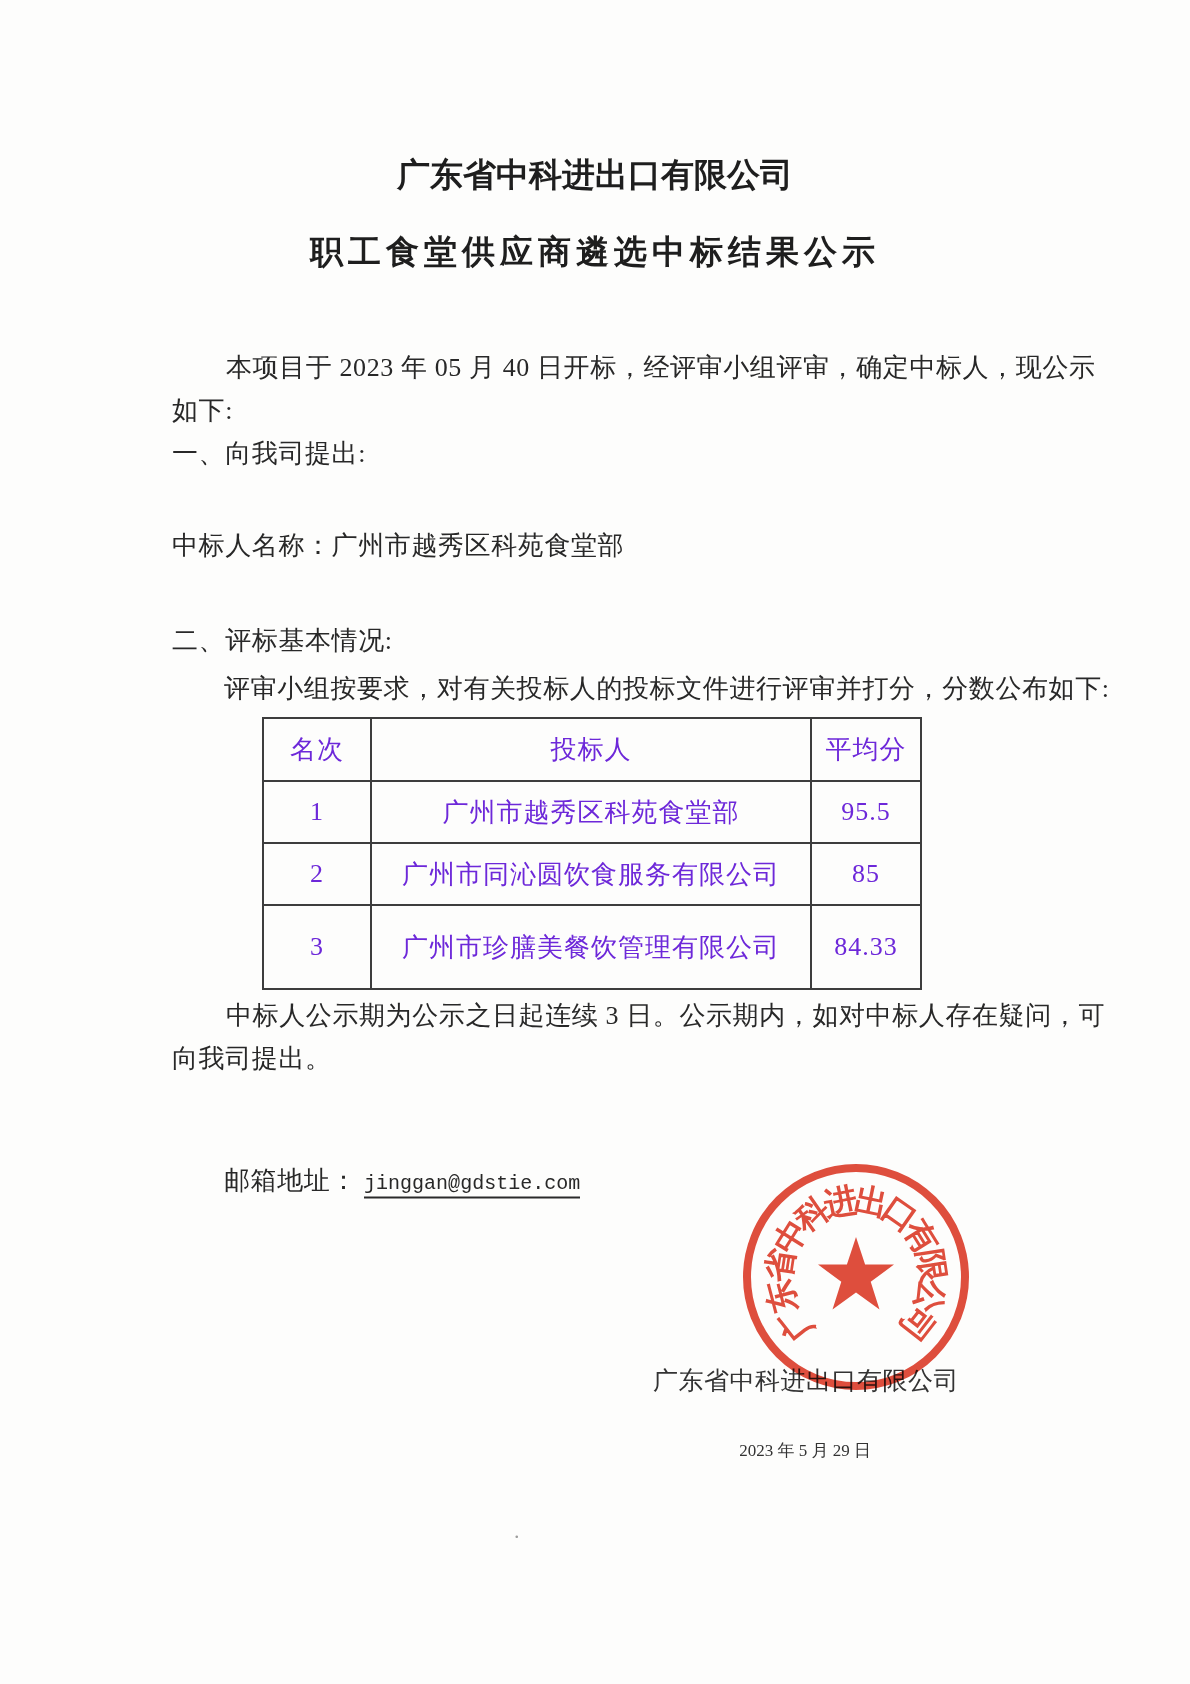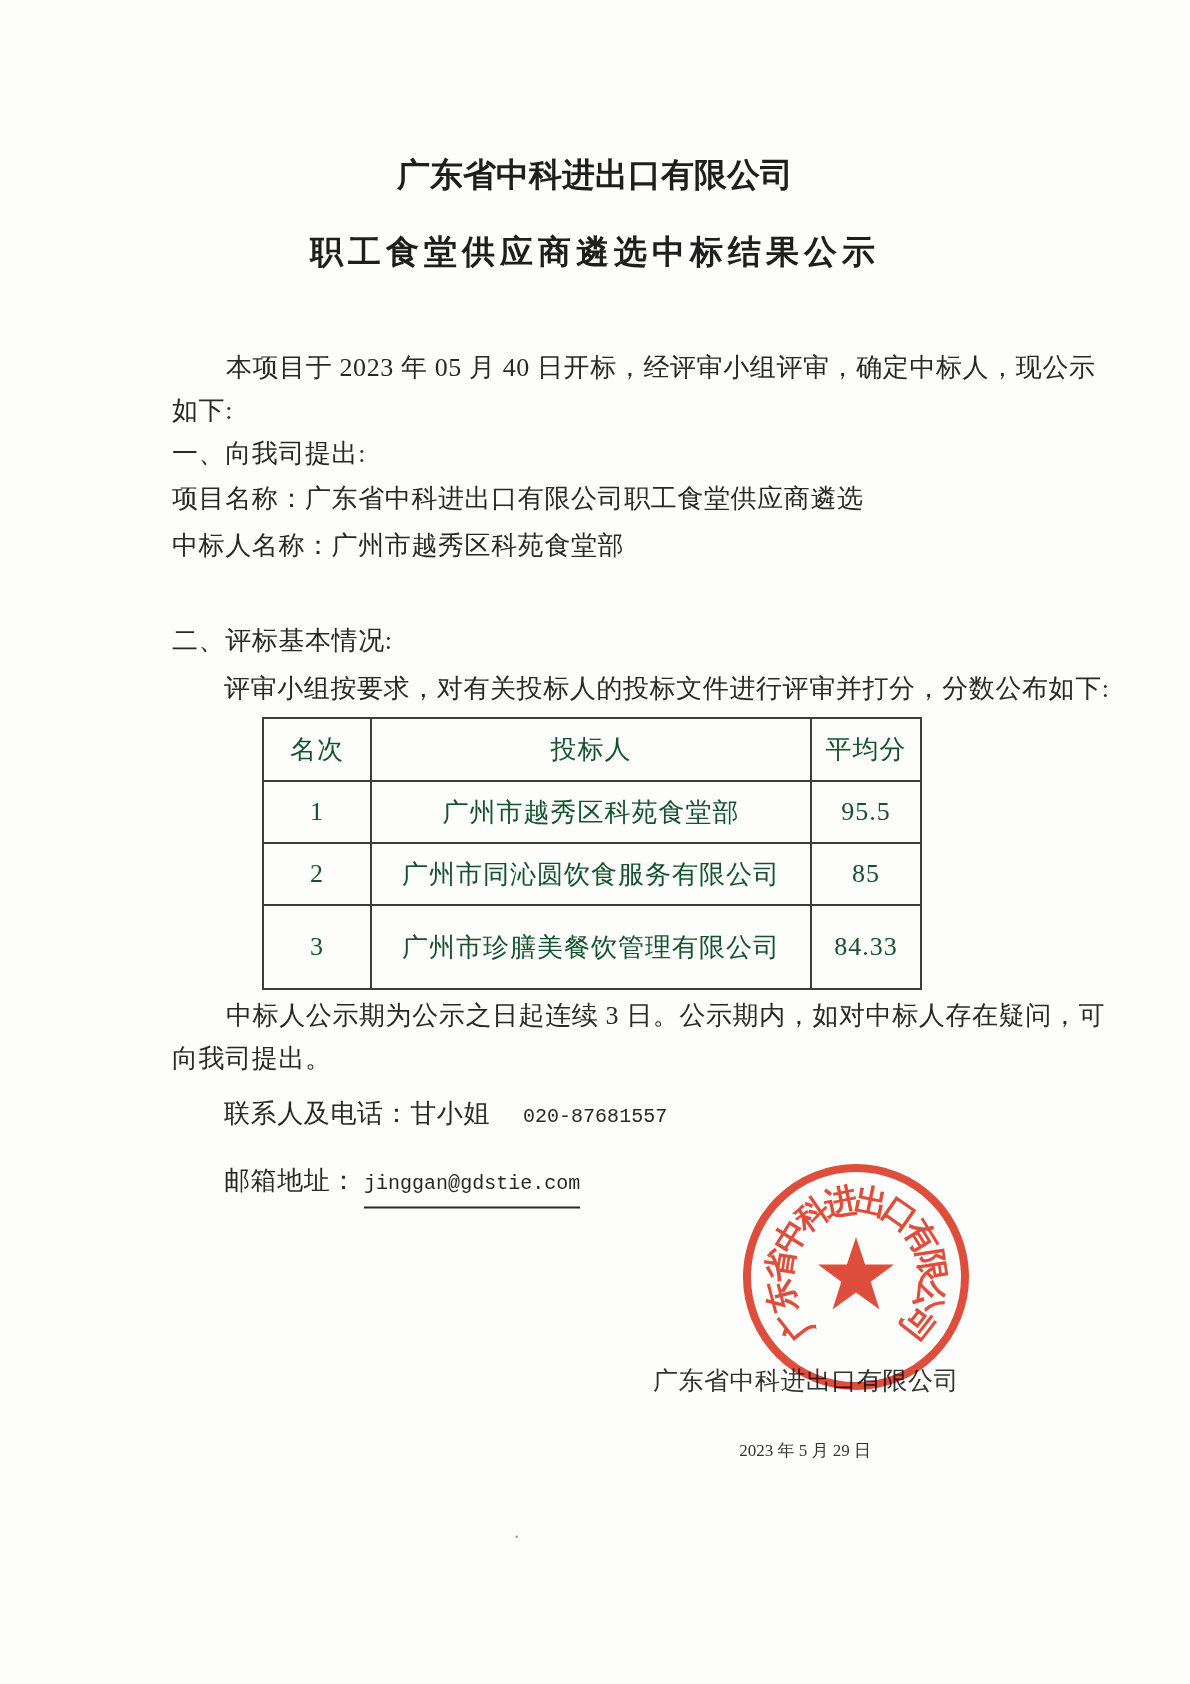--- a/index.html
+++ b/index.html
@@ -8,55 +8,54 @@
     font-family:"Liberation Serif","DejaVu Serif",serif;color:#282828;
   }
   .line{position:absolute;white-space:nowrap;transform:translateY(-50%);font-size:26px;letter-spacing:0.6px;}
   .title{
     position:absolute;left:50%;transform:translate(-50%,-50%);white-space:nowrap;
     font-family:"DejaVu Sans","Liberation Sans",sans-serif;font-weight:bold;font-size:33px;color:#1e1e1e;
   }
   .title-sub{letter-spacing:5px;font-family:Liberation Serif, serif;}
   .score-table{
     position:absolute;left:262px;top:717px;border-collapse:collapse;table-layout:fixed;
-    font-size:26px;color:#14532d;
+    font-size:26px;color:#6d28d9;
   }
   .score-table td,.score-table th{
     border:2px solid #3d3d3d;text-align:center;vertical-align:middle;
     font-weight:normal;padding:0;letter-spacing:1px;
   }
   .score-table thead tr{height:63px;}
   .score-table tbody tr:nth-child(1){height:62px;}
   .score-table tbody tr:nth-child(2){height:62px;}
   .score-table tbody tr:nth-child(3){height:84px;}
   .col-rank{width:106px;}
   .col-bidder{width:438px;}
   .col-score{width:108px;}
   .mono{font-family:"Liberation Mono","DejaVu Sans Mono",monospace;font-size:20px;letter-spacing:0;}
-  .underlined{border-bottom:2px solid #2a2a2a;padding-bottom:12px;}
+  .underlined{border-bottom:2px solid #2a2a2a;padding-bottom:2px;}
   .stamp{
     position:absolute;left:738px;top:1159px;width:236px;height:236px;
     opacity:0.9;mix-blend-mode:multiply;pointer-events:none;
   }
   .sig{position:absolute;transform:translate(-50%,-50%);white-space:nowrap;color:#333;}
   .stray{position:absolute;color:#6b6b6b;font-size:22px;opacity:.65;}
 </style>
 </head>
 <body>
 
 <div class="page">
 
   <div class="title" style="top:175px">广东省中科进出口有限公司</div>
   <div class="title title-sub" style="top:252px">职工食堂供应商遴选中标结果公示</div>
 
   <div class="line" style="left:226px;top:367px">本项目于 2023 年 05 月 40 日开标，经评审小组评审，确定中标人，现公示</div>
   <div class="line" style="left:172px;top:410px">如下:</div>
 
   <div class="line" style="left:172px;top:453px">一、向我司提出:</div>
-  <div class="line" style="left:172px;top:498px">项目名称：广东省中科进出口有限公司职工食堂供应商遴选</div>
   <div class="line" style="left:172px;top:545px">中标人名称：广州市越秀区科苑食堂部</div>
 
   <div class="line" style="left:172px;top:640px">二、评标基本情况:</div>
   <div class="line" style="left:224px;top:688px">评审小组按要求，对有关投标人的投标文件进行评审并打分，分数公布如下:</div>
 
   <table class="score-table">
     <thead>
       <tr>
         <th class="col-rank">名次</th>
         <th class="col-bidder">投标人</th>
@@ -78,24 +77,20 @@
           <td>3</td>
           <td>广州市珍膳美餐饮管理有限公司</td>
           <td>84.33</td>
         </tr>
       </tbody>
   </table>
 
   <div class="line" style="left:226px;top:1015px">中标人公示期为公示之日起连续 3 日。公示期内，如对中标人存在疑问，可</div>
   <div class="line" style="left:172px;top:1058px">向我司提出。</div>
 
-  <div class="line" style="left:224px;top:1113px">
-    <span>联系人及电话：甘小姐</span>
-    <span class="mono" style="margin-left:26px">020-87681557</span>
-  </div>
 
   <div class="line" style="left:224px;top:1180px">
     <span>邮箱地址：</span>
     <span class="mono underlined">jinggan@gdstie.com</span>
   </div>
 
 
   <div class="sig" style="left:806px;top:1380px;font-size:25px;letter-spacing:0.5px">广东省中科进出口有限公司</div>
   <div class="sig" style="left:805px;top:1450px;font-size:17px">2023 年 5 月 29 日</div>
 

